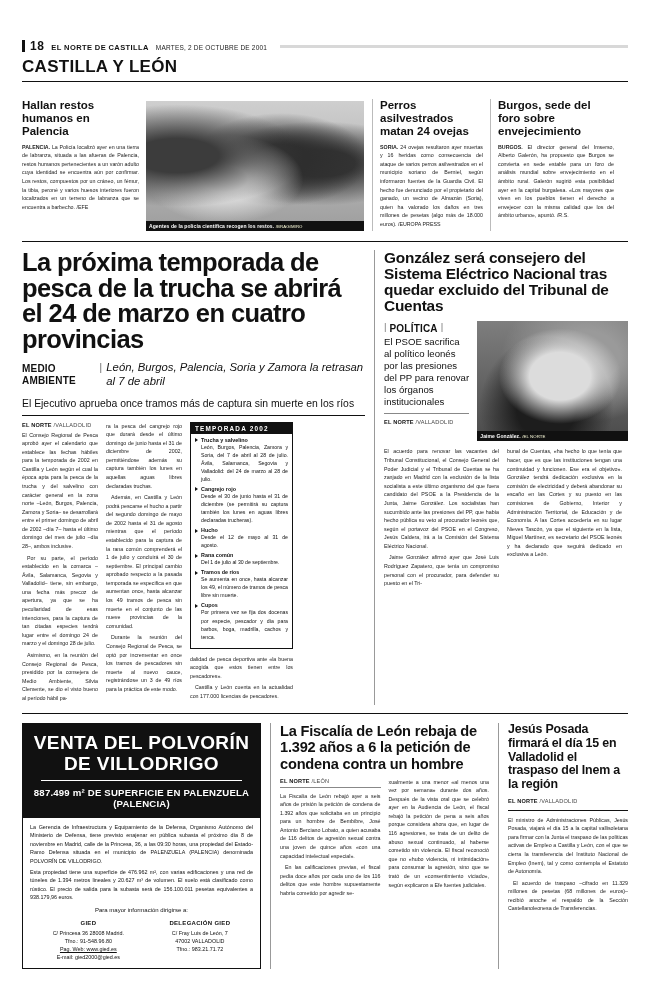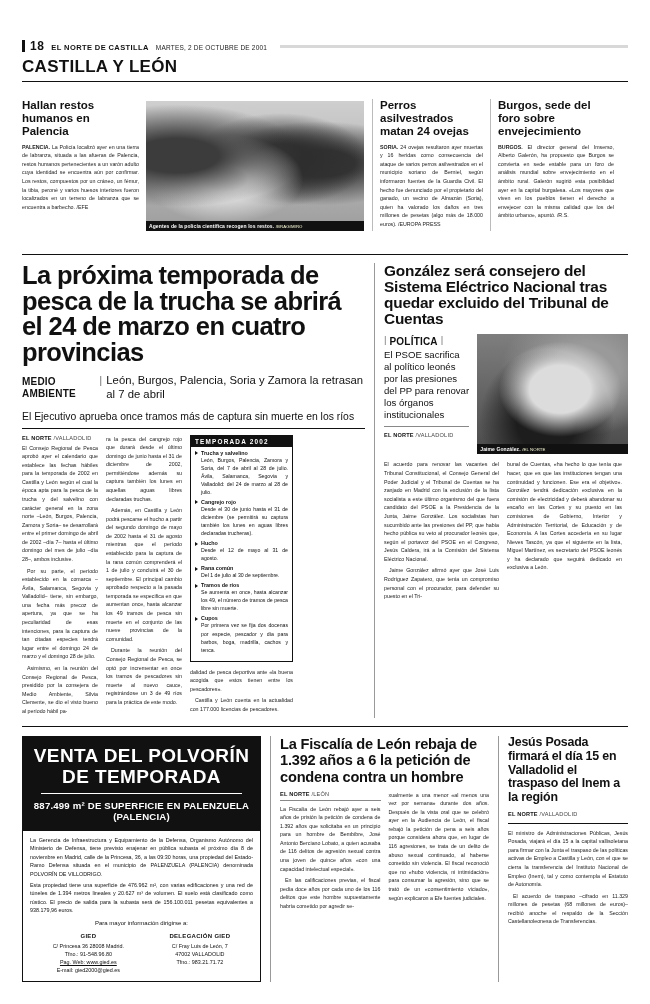--- a/index.html
+++ b/index.html
@@ -45,29 +45,29 @@
       radial-gradient(ellipse at 14% 42%, #3c3c3c 0 16%, rgba(60,60,60,0) 48%),
       radial-gradient(ellipse at 36% 60%, #e8e8e8 0 12%, rgba(232,232,232,0) 40%),
       radial-gradient(ellipse at 62% 45%, #2e2e2e 0 15%, rgba(46,46,46,0) 46%),
       radial-gradient(ellipse at 80% 48%, #343434 0 14%, rgba(52,52,52,0) 44%),
       linear-gradient(#cfcfcf,#b4b4b4 55%,#9d9d9d);}
   .photo-caption{position:absolute;left:0;bottom:0;right:0;background:#111;color:#fff;
     font-size:5px;font-weight:bold;padding:2px 3px;letter-spacing:.1px;}
   .photo-caption .cr{font-weight:normal;color:#ffd;font-size:4.3px;}
 
   
-  .main-zone{display:flex;margin-top:23px;border-top:1px solid #111;padding-top:8px;}
+  .main-zone{display:flex;margin-top:10px;border-top:1px solid #111;padding-top:8px;}
   .main-left{width:352px;box-sizing:border-box;padding-right:9px;}
   .main-right{width:254px;box-sizing:border-box;padding-left:9px;border-left:1px solid #999;}
 
   .main-hl{font-size:25.5px;line-height:1.0;font-weight:bold;letter-spacing:-.6px;}
   .kicker-line{display:flex;align-items:flex-start;gap:4px;margin-top:9px;font-size:11.5px;line-height:1.2;}
   .kicker{font-size:10px;font-weight:bold;letter-spacing:.2px;background:#fff;padding-top:2px;text-transform:uppercase;}
   .sep{color:#777;font-weight:300;}
-  .subhl{font-size:11.3px;line-height:1.2;color:#111;}
+  .subhl{font-size:11.3px;line-height:1.2;color:#111;font-style:italic;}
   .deck{font-size:10.4px;line-height:1.25;margin-top:8px;padding-bottom:5px;border-bottom:1px solid #111;}
 
   .left-body{display:flex;margin-top:6px;gap:8px;}
   .lb-col{width:76px;}
   .lb-col.w2{width:76px;}
   .box-col{width:103px;}
 
   
   .infobox{border:1px solid #111;box-sizing:border-box;}
   .infobox-head{background:#111;color:#fff;font-size:6.4px;font-weight:bold;letter-spacing:1.2px;padding:2px 4px;}
@@ -288,21 +288,21 @@
         </div>
       </div>
     </div>
   </div>
 
   <div class="bottom-zone">
 
     <div class="bz-ad">
       <div class="ad">
         <div class="ad-top">
-          <div class="ad-t1">VENTA DEL POLVORÍN DE TEMPORADA</div>
+          <div class="ad-t1">VENTA DEL POLVORÍN DE VILLODRIGO</div>
           <div class="ad-div"></div>
           <div class="ad-t2">887.499 m² DE SUPERFICIE EN PALENZUELA (PALENCIA)</div>
         </div>
         <div class="ad-body">
           <p>La Gerencia de Infraestructura y Equipamiento de la Defensa, Organismo Autónomo del Ministerio de Defensa, tiene previsto enajenar en pública subasta el próximo día 8 de noviembre en Madrid, calle de la Princesa, 36, a las 09:30 horas, una propiedad del Estado-Ramo Defensa situada en el municipio de PALENZUELA (PALENCIA) denominada POLVORÍN DE VILLODRIGO.</p>
           <p>Esta propiedad tiene una superficie de 476.962 m², con varias edificaciones y una red de túneles de 1.394 metros lineales y 20.627 m³ de volumen. El suelo está clasificado como rústico. El precio de salida para la subasta será de 156.100.011 pesetas equivalentes a 938.179,96 euros.</p>
           <div class="ad-contact-lead">Para mayor información dirigirse a:</div>
           <div class="ad-contacts">
             <div>
               <div class="ad-org">GIED</div>

